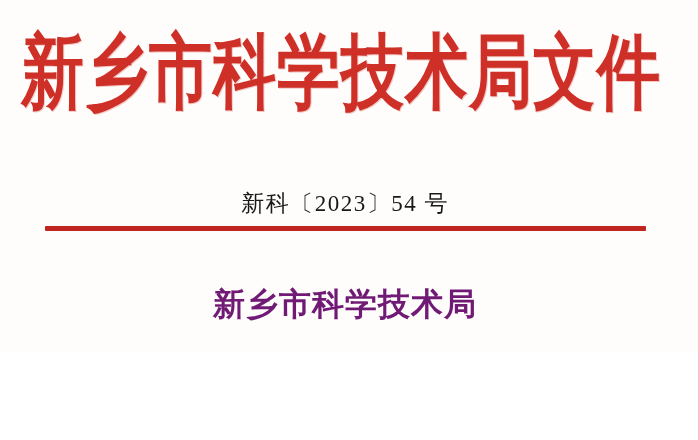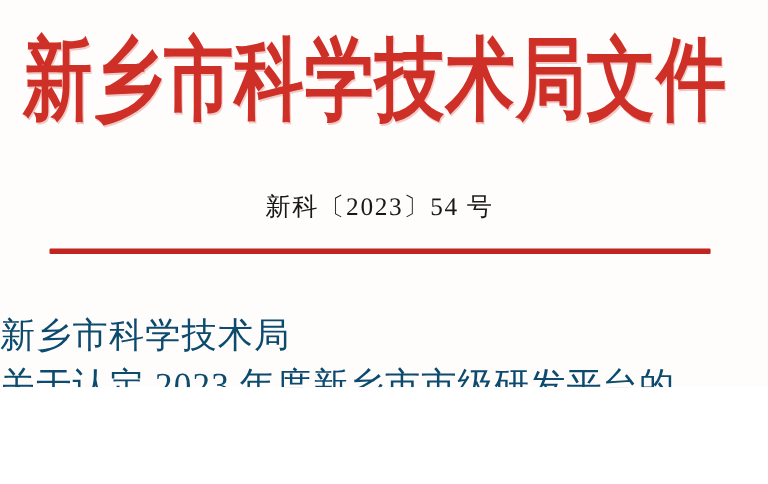--- a/index.html
+++ b/index.html
@@ -28,21 +28,21 @@
     line-height: 1.15;
     letter-spacing: 1px;
     transform: scaleY(1.30);
     transform-origin: center top;
     white-space: nowrap;
     text-shadow: 1px 1px 0 rgba(206, 47, 38, 0.25);
   }
   
   .doc-number {
     position: absolute;
-    top: 172px;
+    top: 188px;
     left: 0;
     width: 690px;
     text-align: center;
     font-size: 23px;
     font-weight: 400;
     color: #181818;
     letter-spacing: 1.5px;
     white-space: nowrap;
   }
   
@@ -54,22 +54,23 @@
     height: 5px;
     background: #c0251f;
     border-radius: 1px;
   }
   
   .title-block {
     position: absolute;
     top: 281px;
     left: 0;
     width: 690px;
-    color: #0c4a6e;
-    font-weight: 400;
+    text-align: center;
+    color: #701a75;
+    font-weight: 700;
   }
   .title-line {
     font-size: 32px;
     line-height: 46px;
     letter-spacing: 1px;
     white-space: nowrap;
   }
 </style>
 </head>
 <body>
@@ -77,16 +78,15 @@
 <div class="page">
 
   <div class="header-title">新乡市科学技术局文件</div>
 
   <div class="doc-number">新科〔2023〕54 号</div>
 
   <div class="red-rule"></div>
 
   <div class="title-block">
     <div class="title-line">新乡市科学技术局</div>
-    <div class="title-line">关于认定 2023 年度新乡市市级研发平台的</div>
   </div>
 
 </div>
 
 </body></html>

